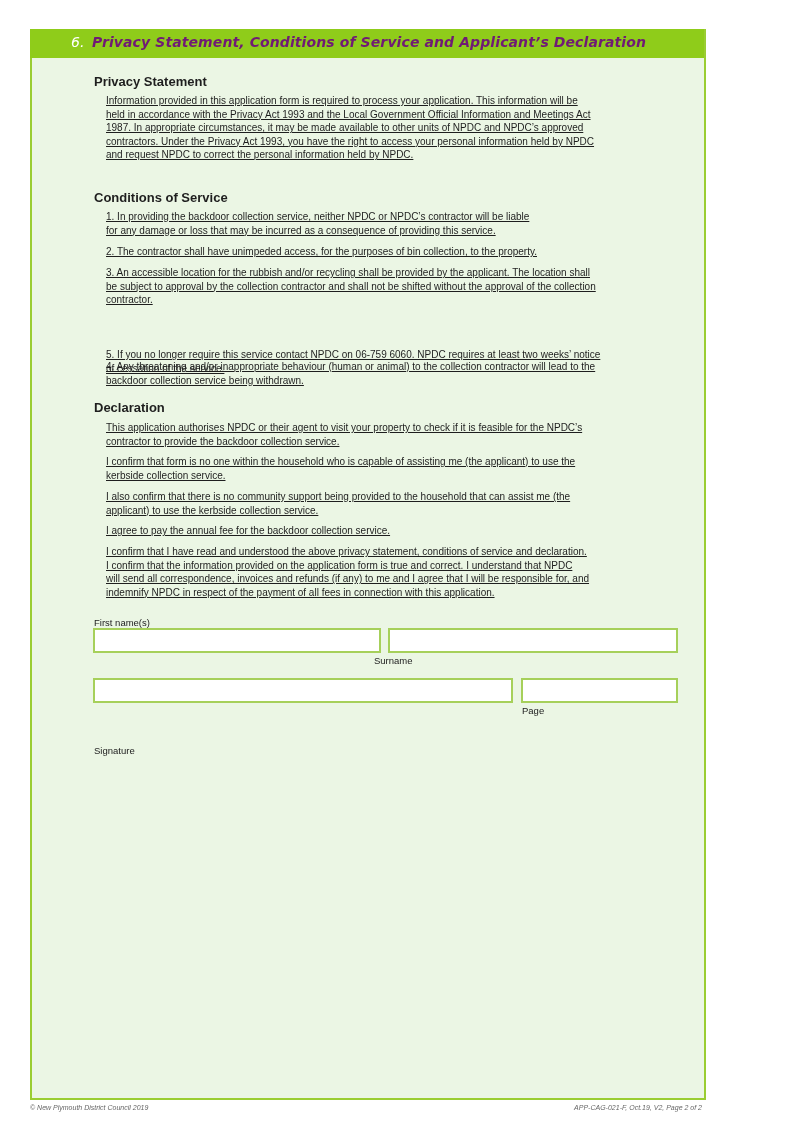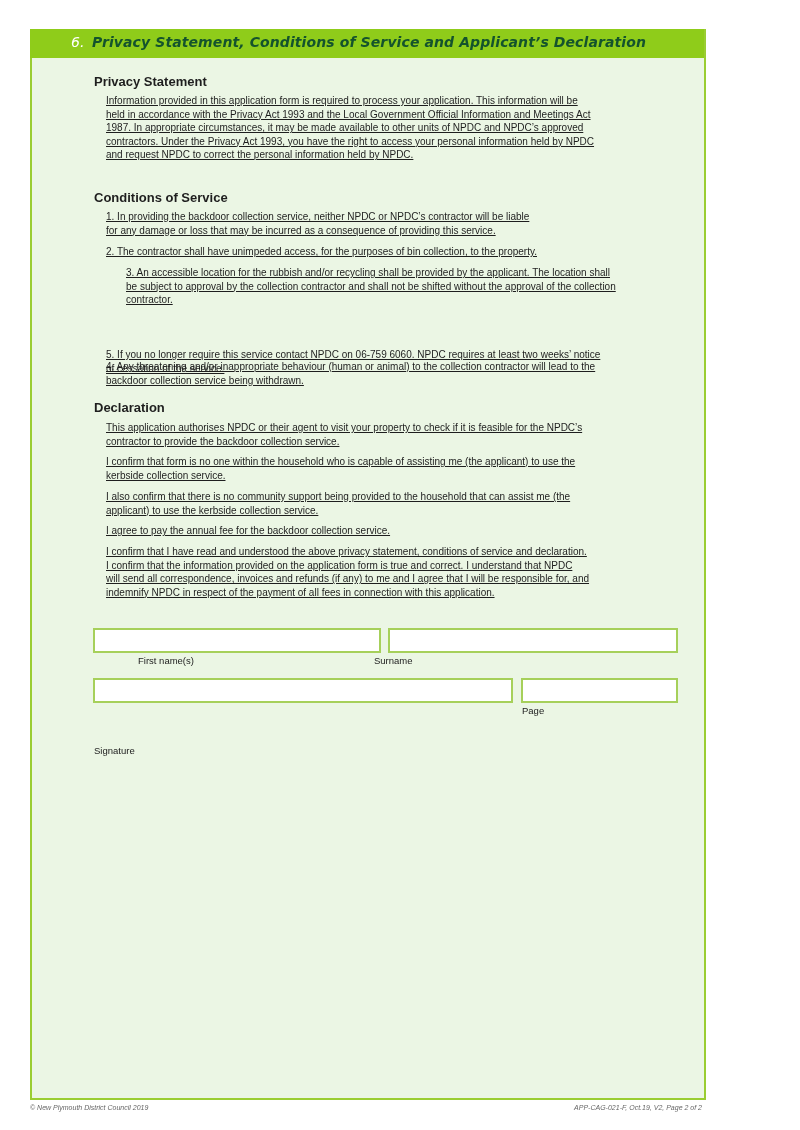--- a/index.html
+++ b/index.html
@@ -14,21 +14,21 @@
   }
   .header {
     position: absolute; left: 30px; top: 29px; width: 674px; height: 29px;
     background: #8fcc1a;
   }
   .header .num {
     position: absolute; left: 41px; top: 5px; color: #ffffff;
     font-family: "DejaVu Sans", sans-serif; font-style: italic; font-size: 14px;
   }
   .header .title {
-    position: absolute; left: 62px; top: 5px; color: #14532d;
+    position: absolute; left: 62px; top: 5px; color: #701a75;
     font-family: "DejaVu Sans", sans-serif; font-style: italic; font-weight: bold; font-size: 14px;
     letter-spacing: 0.1px;
   }
   .h { font-weight: bold; font-size: 13px; position: absolute; left: 94px; }
   .p { position: absolute; left: 106px; width: 585px; font-size: 10px; line-height: 13.6px; margin: 0; white-space: pre-line; text-decoration: underline; }
   .box {
     position: absolute; background: #ffffff; border: 2px solid #a6d05a; box-sizing: border-box;
   }
   .label { position: absolute; font-size: 9.5px; color: #222; }
   .footer { position: absolute; top: 1104px; font-size: 7px; font-style: italic; color: #666; }
@@ -46,21 +46,21 @@
 <p class="p" style="top:94px;">Information provided in this application form is required to process your application. This information will be
 held in accordance with the Privacy Act 1993 and the Local Government Official Information and Meetings Act
 1987. In appropriate circumstances, it may be made available to other units of NPDC and NPDC’s approved
 contractors. Under the Privacy Act 1993, you have the right to access your personal information held by NPDC
 and request NPDC to correct the personal information held by NPDC.</p>
 
 <div class="h" style="top:190px;">Conditions of Service</div>
 <p class="p" style="top:210px;">1. In providing the backdoor collection service, neither NPDC or NPDC’s contractor will be liable
 for any damage or loss that may be incurred as a consequence of providing this service.</p>
 <p class="p" style="top:245px;">2. The contractor shall have unimpeded access, for the purposes of bin collection, to the property.</p>
-<p class="p" style="top:266px;margin-left:20px;">3. An accessible location for the rubbish and/or recycling shall be provided by the applicant. The location shall
+<p class="p" style="top:266px;">3. An accessible location for the rubbish and/or recycling shall be provided by the applicant. The location shall
 be subject to approval by the collection contractor and shall not be shifted without the approval of the collection
 contractor.</p>
 <p class="p" style="top:314px;margin-top:46px;">4. Any threatening and/or inappropriate behaviour (human or animal) to the collection contractor will lead to the
 backdoor collection service being withdrawn.</p>
 <p class="p" style="top:348px;">5. If you no longer require this service contact NPDC on 06-759 6060. NPDC requires at least two weeks’ notice
 of cessation of the service.</p>
 
 <div class="h" style="top:400px;">Declaration</div>
 <p class="p" style="top:421px;">This application authorises NPDC or their agent to visit your property to check if it is feasible for the NPDC’s
 contractor to provide the backdoor collection service.</p>
@@ -68,21 +68,21 @@
 kerbside collection service.</p>
 <p class="p" style="top:490px;">I also confirm that there is no community support being provided to the household that can assist me (the
 applicant) to use the kerbside collection service.</p>
 <p class="p" style="top:524px;">I agree to pay the annual fee for the backdoor collection service.</p>
 <p class="p" style="top:545px;">I confirm that I have read and understood the above privacy statement, conditions of service and declaration.
 I confirm that the information provided on the application form is true and correct. I understand that NPDC
 will send all correspondence, invoices and refunds (if any) to me and I agree that I will be responsible for, and
 indemnify NPDC in respect of the payment of all fees in connection with this application.</p>
 
 <div class="box" style="left:93px; top:628px; width:288px; height:25px;"></div>
-<div class="label" style="left:94px; top:655px;margin-left:44px;">First name(s)</div>
+<div class="label" style="left:94px; top:617px;">First name(s)</div>
 <div class="box" style="left:388px; top:628px; width:290px; height:25px;"></div>
 <div class="label" style="left:374px; top:655px;">Surname</div>
 
 <div class="box" style="left:93px; top:678px; width:420px; height:25px;"></div>
 <div class="label" style="left:94px; top:705px;margin-top:40px;">Signature</div>
 <div class="box" style="left:521px; top:678px; width:157px; height:25px;"></div>
 <div class="label" style="left:522px; top:705px;">Page</div>
 
 <div class="footer" style="left:30px;">© New Plymouth District Council 2019</div>
 <div class="footer" style="right:98px;">APP-CAG-021-F, Oct.19, V2, Page 2 of 2</div>

